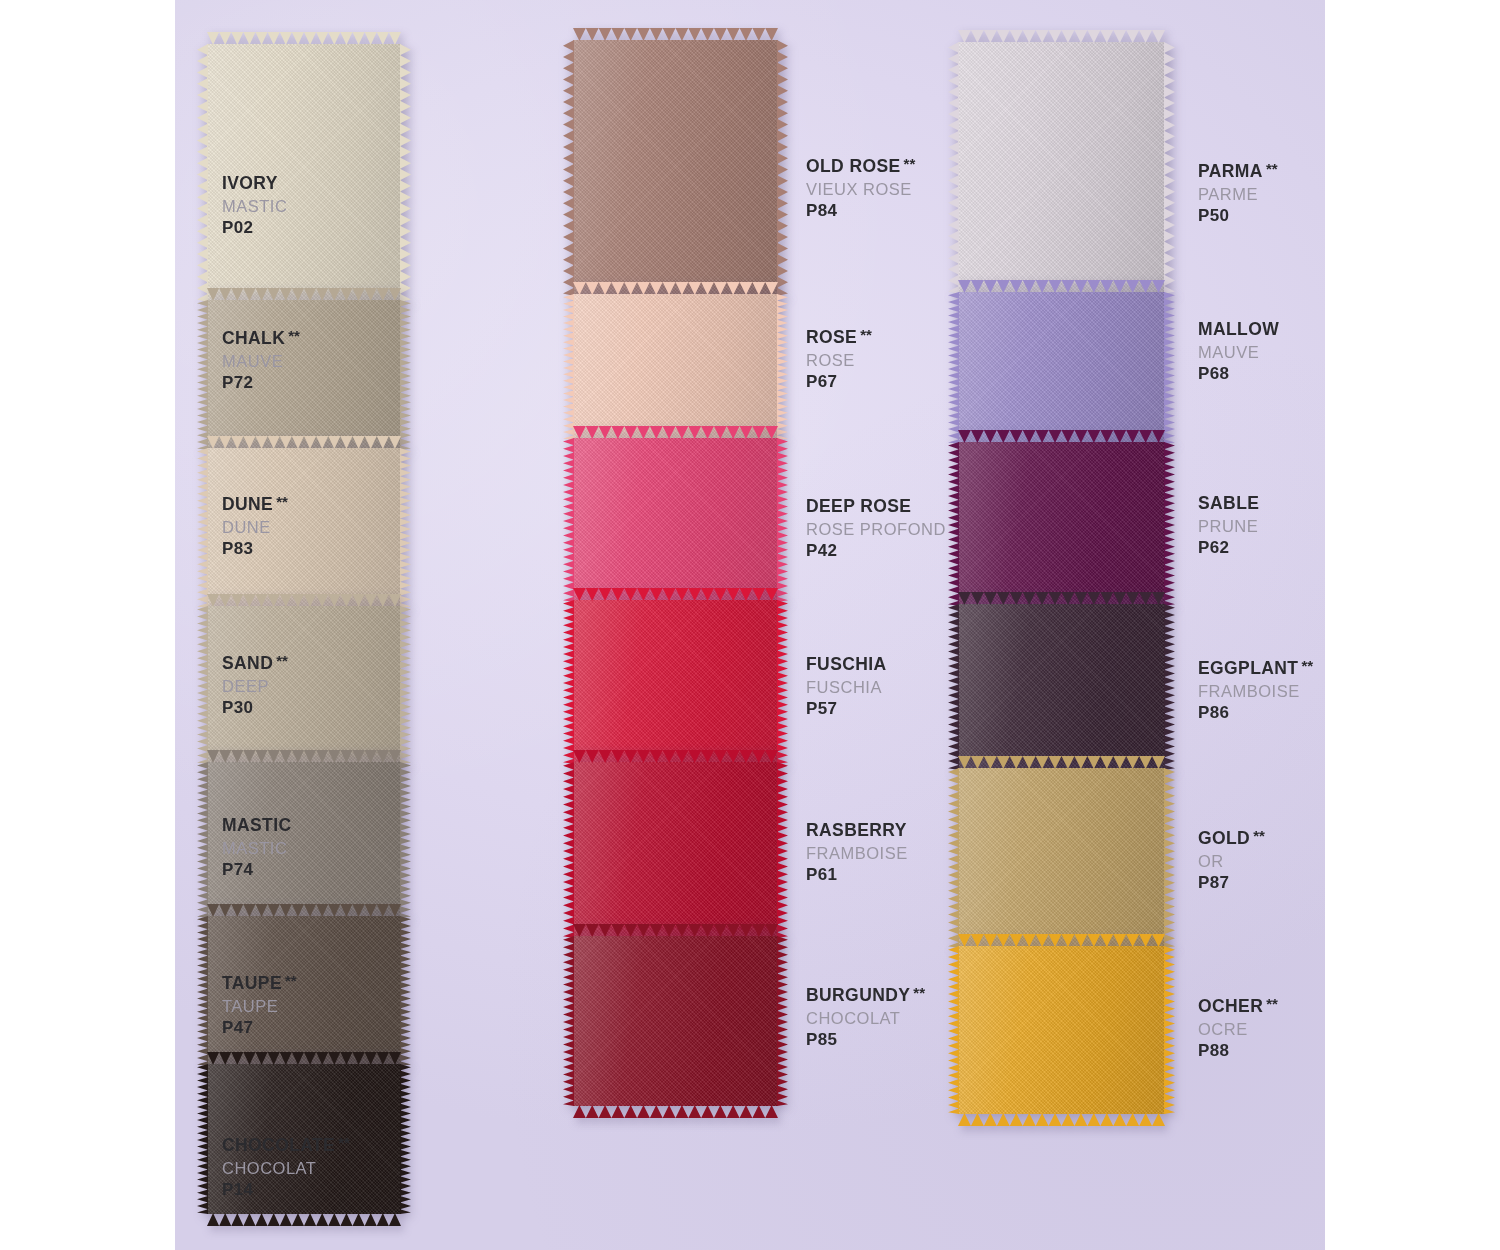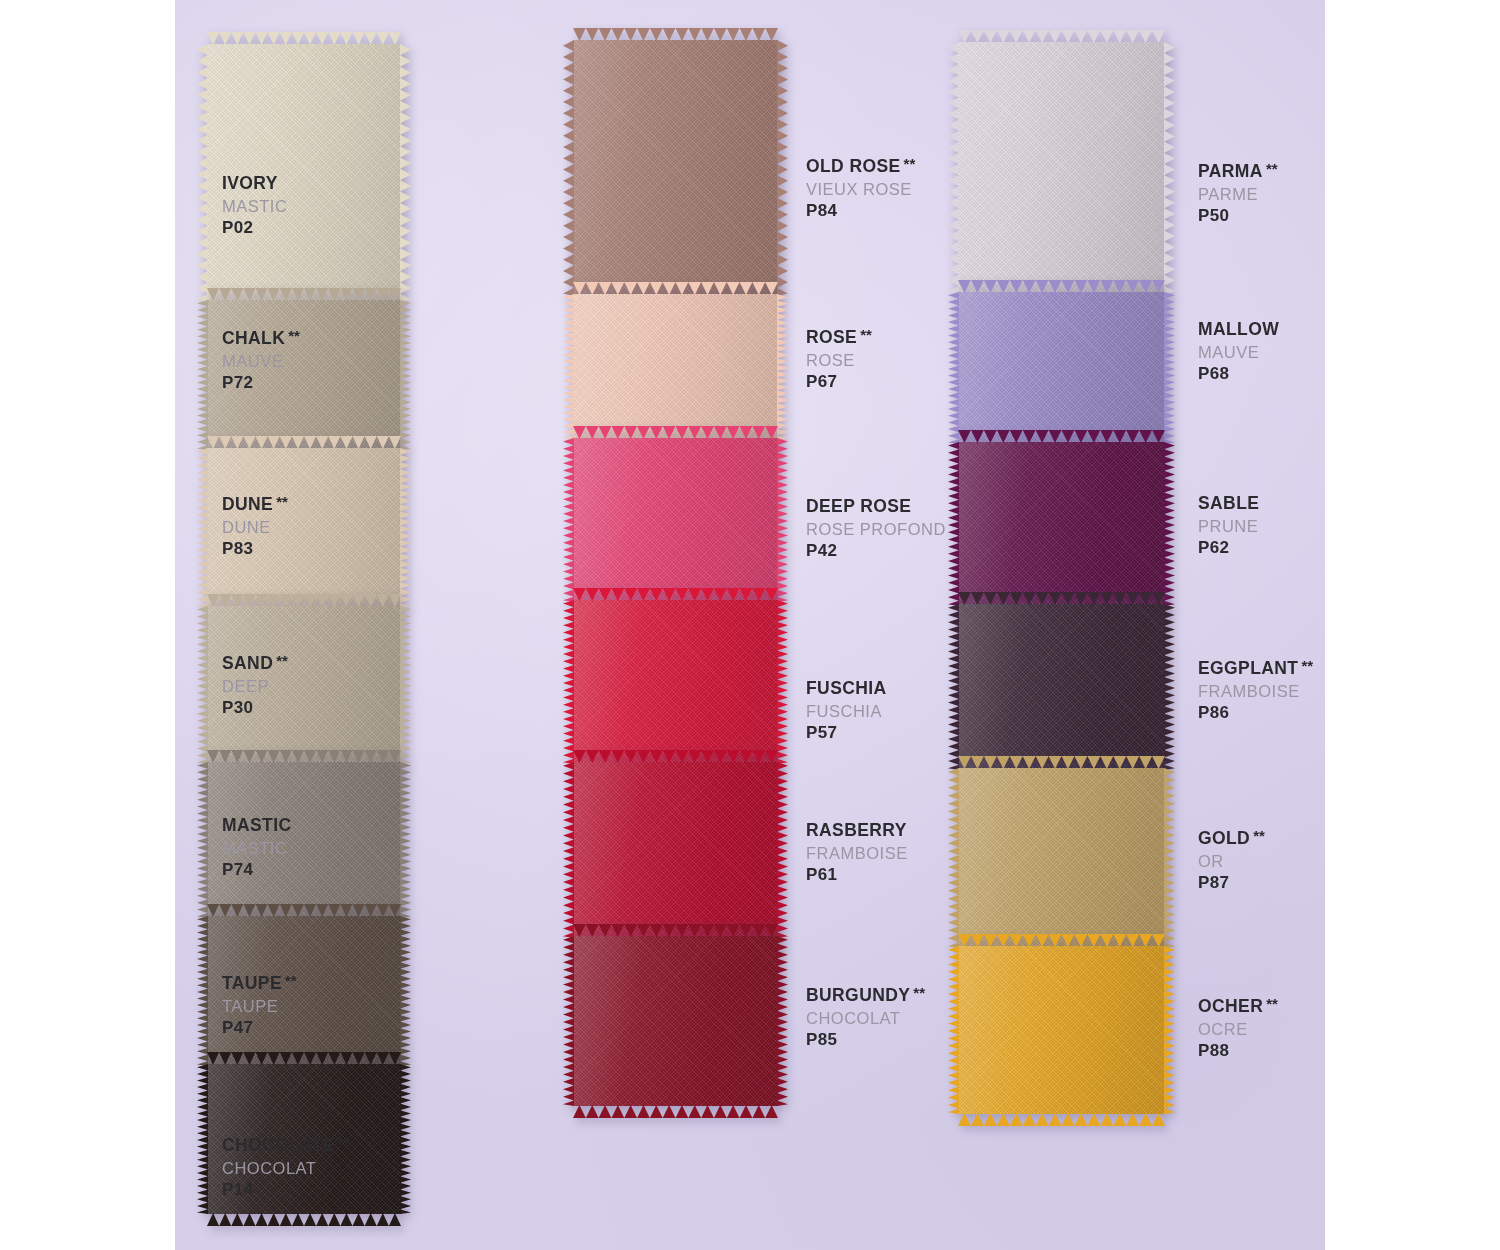--- a/index.html
+++ b/index.html
@@ -285,21 +285,21 @@
       </div>
       <div class="swatch" style="left: 573px; top: 600px; width: 205px; height: 164px;">
         <div class="cloth" style="background: rgb(218, 22, 57);">
           <div class="weave"></div>
         </div>
         <div class="teeth top" style="background: rgb(218, 22, 57);"></div>
         <div class="teeth bottom" style="background: rgb(218, 22, 57);"></div>
         <div class="side left" style="background: rgb(218, 22, 57);"></div>
         <div class="side right" style="background: rgb(218, 22, 57);"></div>
       </div>
-      <div class="label" style="left: 806px; top: 680px;">
+      <div class="label" style="left: 806px; top: 656px;">
         <div class="name">FUSCHIA</div>
         <div class="fr">FUSCHIA</div>
         <div class="code">P57</div>
       </div>
       <div class="swatch" style="left: 573px; top: 762px; width: 205px; height: 176px;">
         <div class="cloth" style="background: rgb(187, 13, 46);">
           <div class="weave"></div>
         </div>
         <div class="teeth top" style="background: rgb(187, 13, 46);"></div>
         <div class="teeth bottom" style="background: rgb(187, 13, 46);"></div>

